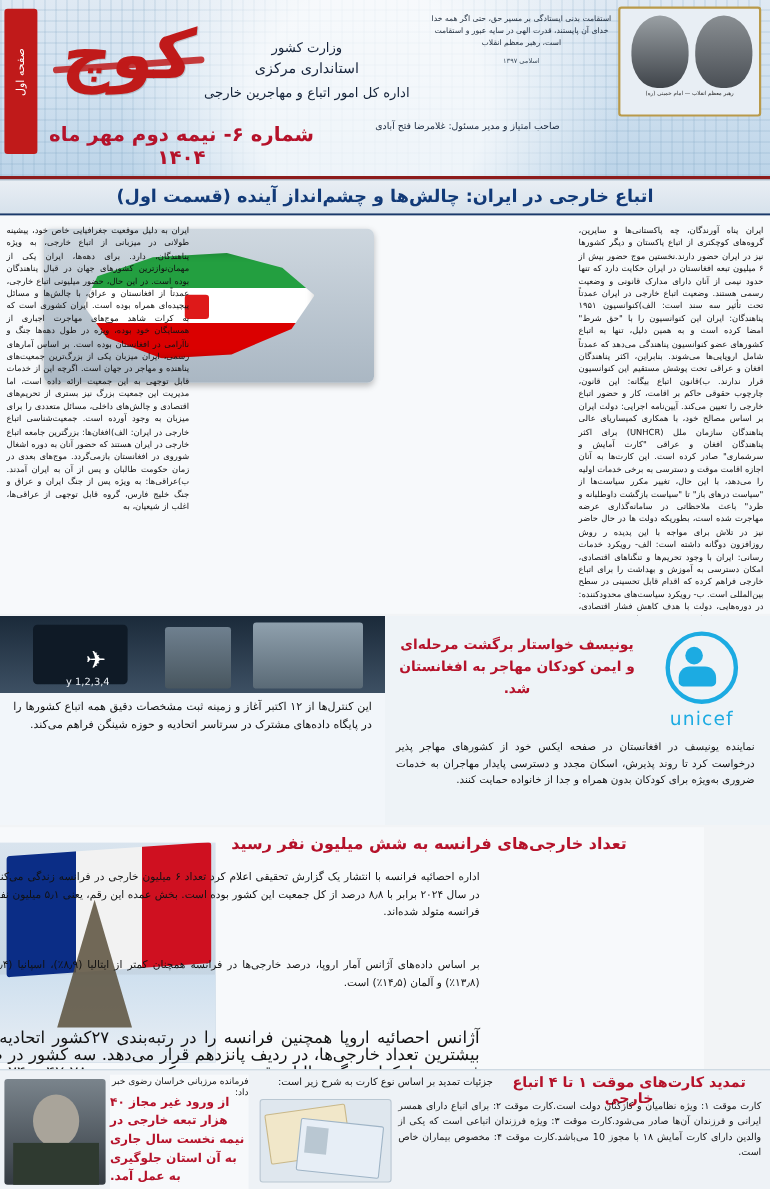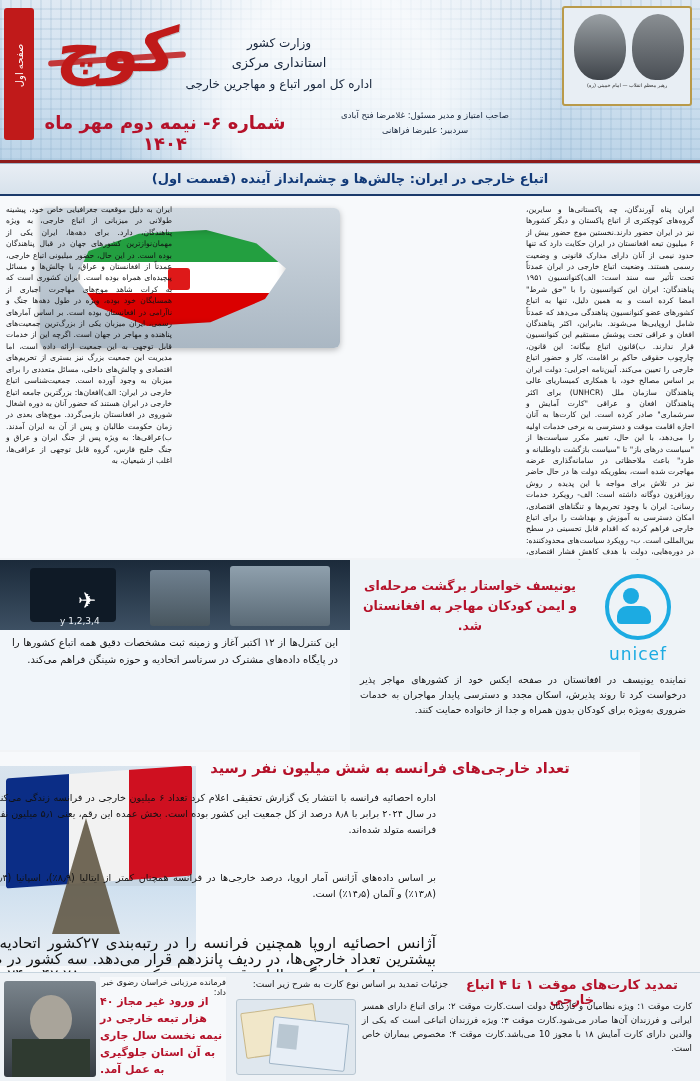--- a/index.html
+++ b/index.html
@@ -47,21 +47,21 @@
   .mh-credits{position:absolute;top:108px;right:150px;width:250px;text-align:center;
               font-size:8.5px;line-height:15px;color:#16243a;}
   .mh-issue{position:absolute;top:112px;left:40px;width:250px;text-align:center;
             font-size:18px;color:#b5122a;font-weight:bold;}
 
   
   .headline{position:absolute;top:163px;left:0;width:700px;height:30px;
             background:linear-gradient(180deg,#e9eef4,#d7e2ec);
             border-top:1px solid #9fb4c6;border-bottom:2px solid #1b3a6b;}
   .headline .txt{position:absolute;inset:0;line-height:30px;text-align:center;
-                 font-size:13px;font-weight:bold;color:#123a78;}
+                 font-size:16px;font-weight:bold;color:#123a78;}
 
   
   .lead{position:absolute;top:196px;left:0;width:700px;height:362px;background:#f7f9fb;}
   .col{position:absolute;top:8px;font-size:7.6px;line-height:11.4px;text-align:justify;color:#111;}
   .col-a{right:6px;width:168px;height:346px;}
   .col-b{right:180px;width:168px;height:346px;}
   .col-c{right:354px;width:170px;height:346px;}
   .col-d{right:528px;width:166px;height:346px;}
   .flagimg{position:absolute;top:12px;right:360px;width:300px;height:140px;border-radius:6px;
            box-shadow:0 2px 6px rgba(0,0,0,.25);overflow:hidden;
@@ -162,39 +162,42 @@
 
   <div class="masthead">
     <div class="mh-map"></div>
 
     <div class="leaders">
       <div class="face f1"></div>
       <div class="face f2"></div>
       <div class="cap">رهبر معظم انقلاب — امام خمینی (ره)</div>
     </div>
 
+    <div class="mh-quote">
+      <div>استقامت بدنی ایستادگی بر مسیر حق، حتی اگر همه خدا خدای آن پایستند، قدرت الهی در سایه عبور و استقامت است، رهبر معظم انقلاب</div>
+      <div class="sig">اسلامی ۱۳۹۷</div>
+    </div>
 
     <div class="mh-org">
       <div class="l1">وزارت کشور</div>
       <div class="l2">استانداری مرکزی</div>
       <div class="l3">اداره کل امور اتباع و مهاجرین خارجی</div>
     </div>
 
     <div class="logo">
       <div class="word">کوچ</div>
       <div class="stroke"></div>
     </div>
 
     <div class="sidetab">
       <span>صفحه اول</span>
     </div>
 
     <div class="mh-credits">
       <div>صاحب امتیاز و مدیر مسئول: غلامرضا فتح آبادی</div>
-      <div>سردبیر: علیرضا فراهانی</div>
     </div>
 
     <div class="mh-issue">شماره ۶- نیمه دوم مهر ماه ۱۴۰۴</div>
   </div>
 
   <div class="headline">
     <div class="txt">اتباع خارجی در ایران: چالش‌ها و چشم‌انداز آینده (قسمت اول)</div>
   </div>
 
   <div class="lead">

